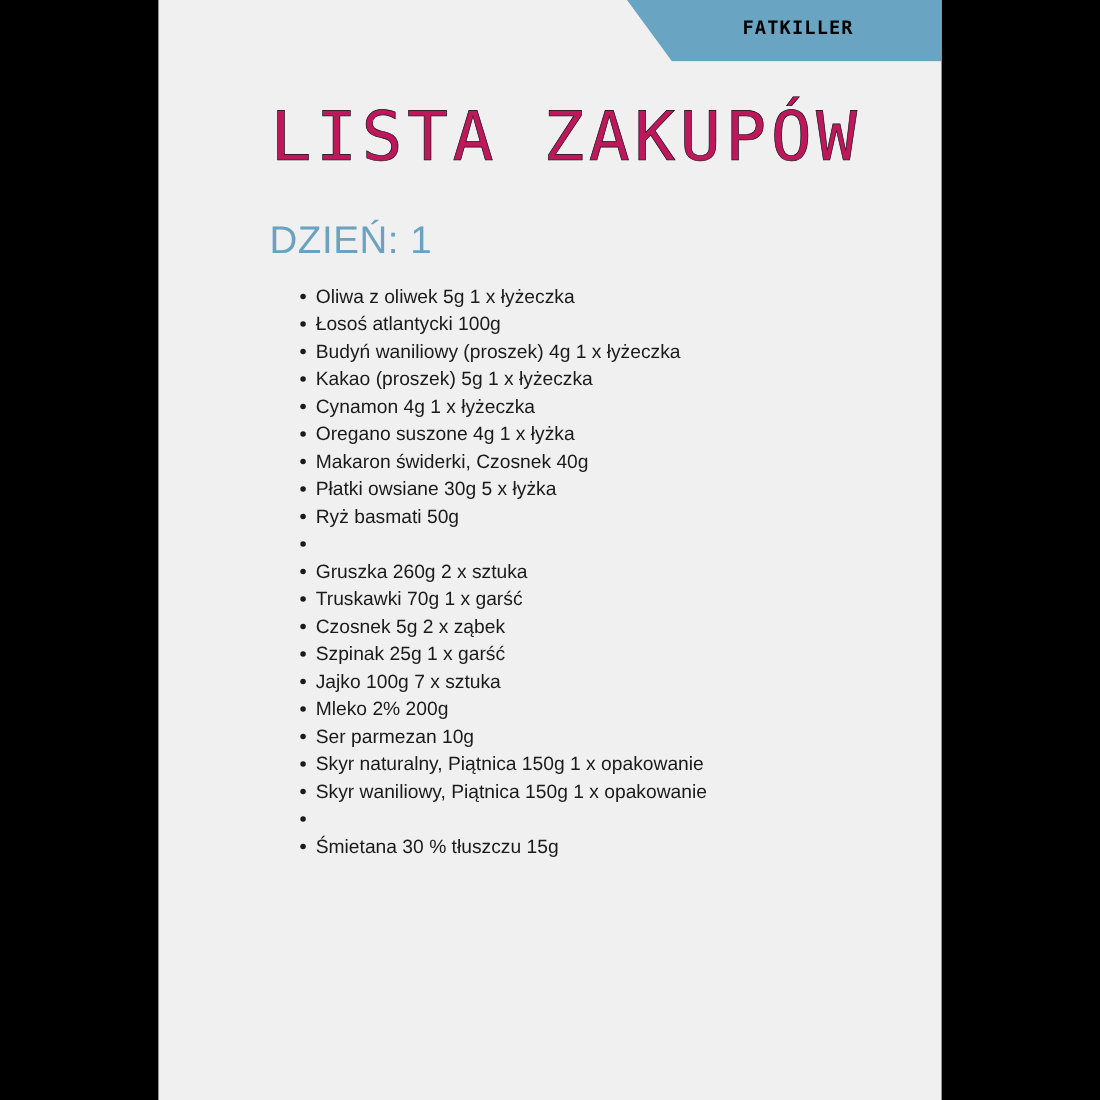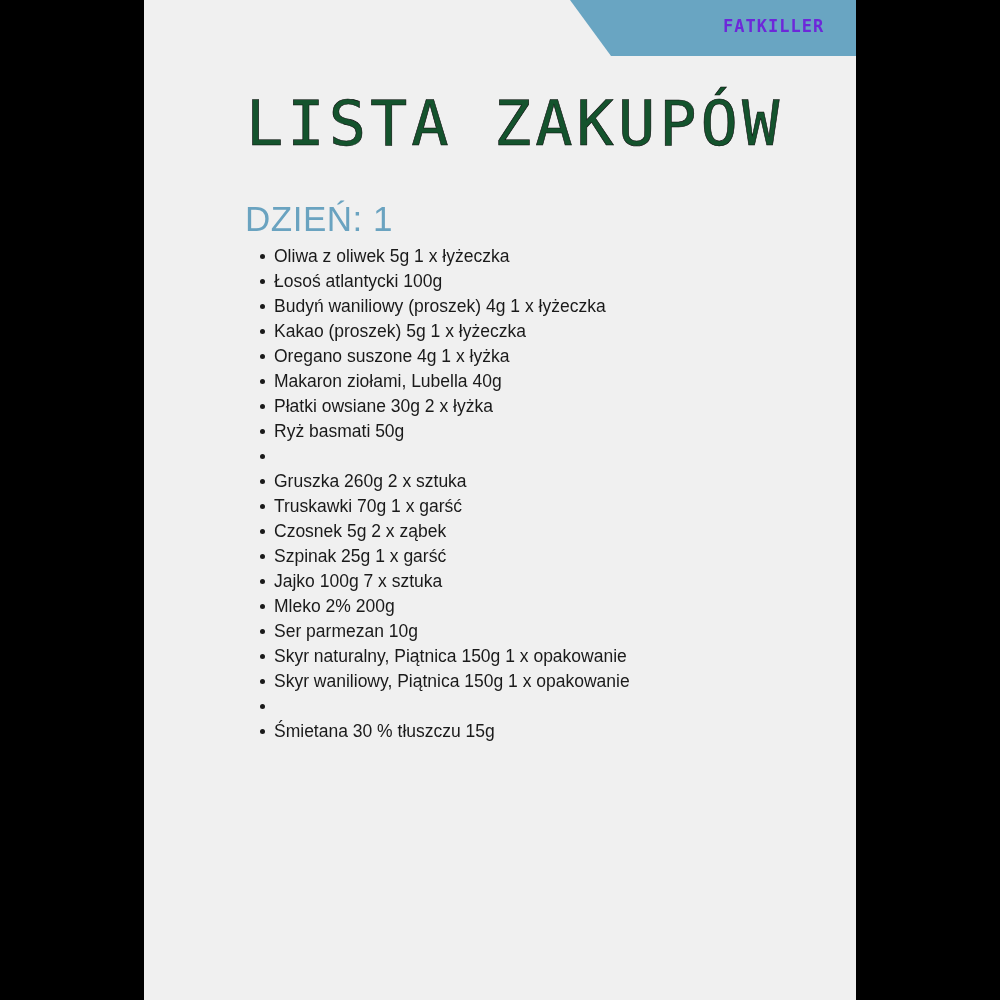--- a/index.html
+++ b/index.html
@@ -29,56 +29,55 @@
       clip-path: polygon(0 0, 100% 0, 100% 100%, 41px 100%);
     }
     .brand-label {
       position: absolute;
       left: 531px; 
       top: 16px;
       font-family: "DejaVu Sans Mono", monospace;
       font-weight: bold;
       font-size: 17px;
       letter-spacing: 1px;
-      color: #6d28d9;
+      color: #000000;
       line-height: 20px;
-      margin-left: 48px;
     }
     .page-title {
       position: absolute;
       left: 102px; 
       top: 88px;
       margin: 0;
       font-family: "DejaVu Sans Mono", monospace;
       font-weight: normal;
       font-size: 62px;
       letter-spacing: 4px;
       line-height: 72px;
-      color: #14532d;
+      color: #be185d;
       -webkit-text-stroke: 0.6px #0a0a0a;
       white-space: nowrap;
     }
     .day-heading {
       position: absolute;
       left: 101px; 
       top: 199px;
       margin: 0;
       font-family: "Liberation Sans", sans-serif;
       font-weight: normal;
       font-size: 35px;
       line-height: 40px;
       color: #6aa3c0;
       letter-spacing: 0.5px;
       white-space: nowrap;
     }
     .shopping-list {
       position: absolute;
       left: 112px; 
       top: 244px;
-      margin: 0;
+      margin: 13px;
       padding: 0 0 0 18px;
       font-family: "Liberation Sans", sans-serif;
       font-size: 17.5px;
       line-height: 25px;
       color: #1a1a1a;
       list-style: none;
     }
     .shopping-list li {
       position: relative;
       white-space: nowrap;
@@ -103,23 +102,24 @@
 
   <h1 class="page-title">LISTA ZAKUPÓW</h1>
 
   <h2 class="day-heading">DZIEŃ: 1</h2>
 
   <ul class="shopping-list">
     <li><span class="bullet"></span><span>Oliwa z oliwek 5g 1 x łyżeczka</span></li>
     <li><span class="bullet"></span><span>Łosoś atlantycki 100g</span></li>
     <li><span class="bullet"></span><span>Budyń waniliowy (proszek) 4g 1 x łyżeczka</span></li>
     <li><span class="bullet"></span><span>Kakao (proszek) 5g 1 x łyżeczka</span></li>
+    <li><span class="bullet"></span><span>Cynamon 4g 1 x łyżeczka</span></li>
     <li><span class="bullet"></span><span>Oregano suszone 4g 1 x łyżka</span></li>
-    <li><span class="bullet"></span><span>Makaron ziołami, Lubella 40g</span></li>
-    <li><span class="bullet"></span><span>Płatki owsiane 30g 2 x łyżka</span></li>
+    <li><span class="bullet"></span><span>Makaron świderki, Czosnek 40g</span></li>
+    <li><span class="bullet"></span><span>Płatki owsiane 30g 5 x łyżka</span></li>
     <li><span class="bullet"></span><span>Ryż basmati 50g</span></li>
     <li><span class="bullet"></span></li>
     <li><span class="bullet"></span><span>Gruszka 260g 2 x sztuka</span></li>
     <li><span class="bullet"></span><span>Truskawki 70g 1 x garść</span></li>
     <li><span class="bullet"></span><span>Czosnek 5g 2 x ząbek</span></li>
     <li><span class="bullet"></span><span>Szpinak 25g 1 x garść</span></li>
     <li><span class="bullet"></span><span>Jajko 100g 7 x sztuka</span></li>
     <li><span class="bullet"></span><span>Mleko 2% 200g</span></li>
     <li><span class="bullet"></span><span>Ser parmezan 10g</span></li>
     <li><span class="bullet"></span><span>Skyr naturalny, Piątnica 150g 1 x opakowanie</span></li>

